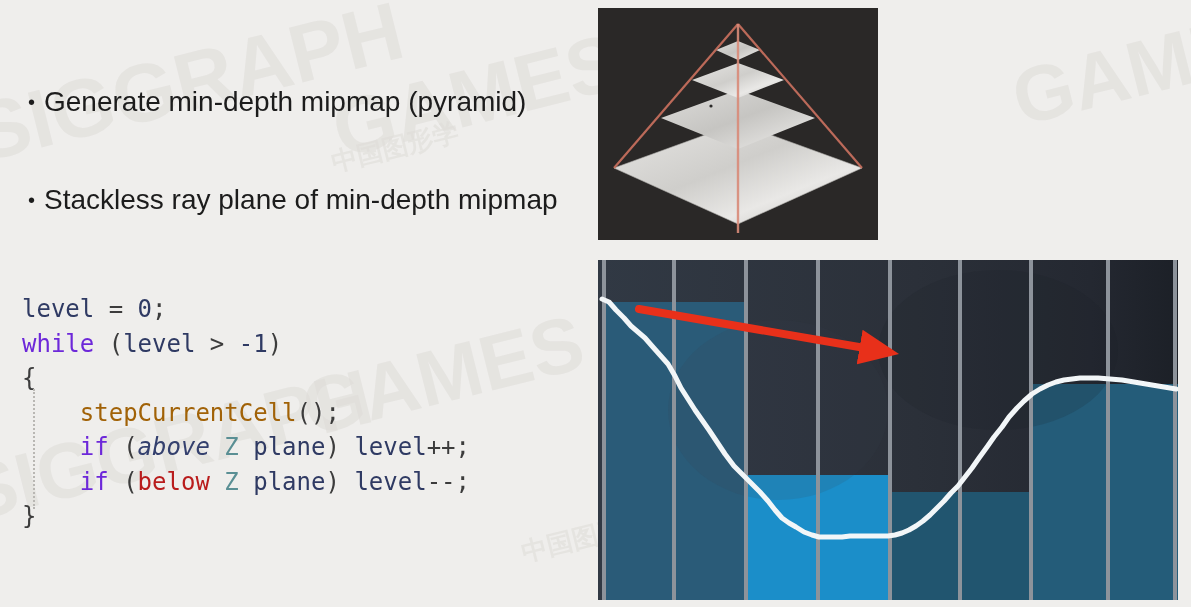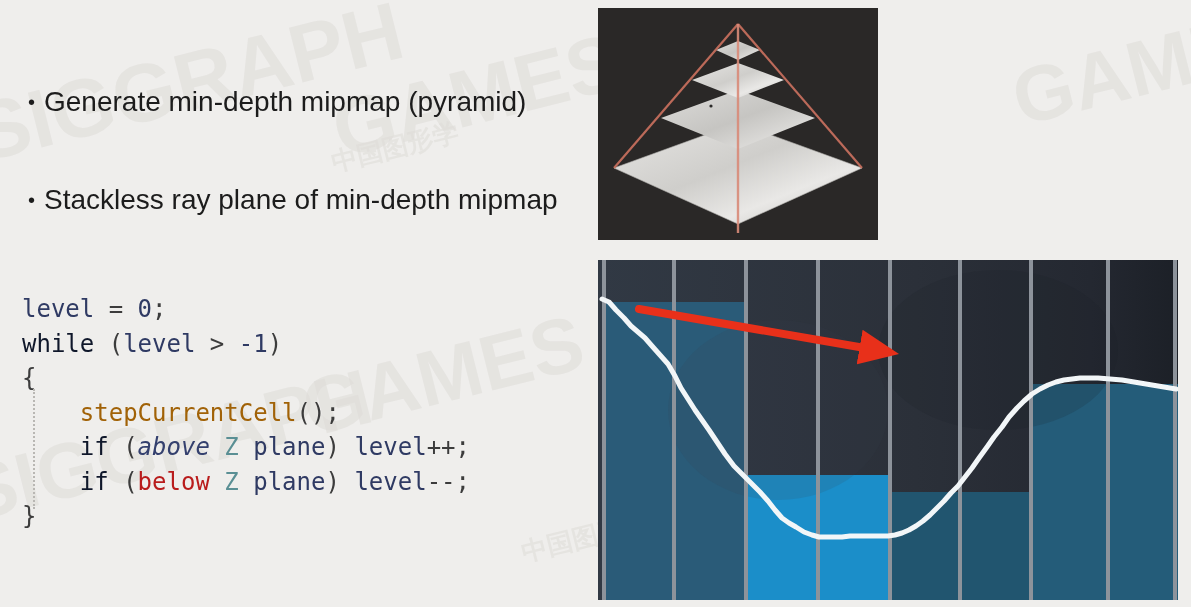--- a/index.html
+++ b/index.html
@@ -82,21 +82,21 @@
     position: absolute;
     left: 22px;
     top: 292px;
     font-family: "DejaVu Sans Mono", "Liberation Mono", monospace;
     font-size: 24px;
     line-height: 34.5px;
     color: #2f3a63;
     white-space: pre;
   }
   #code .ln { position: relative; height: 34.5px; }
-  .tok-kw    { color: #0f172a; }
+  .tok-kw    { color: #6d28d9; }
   .tok-id    { color: #2f3a63; }
   .tok-num   { color: #2f3a63; }
   .tok-fn    { color: #a16207; }
   .tok-punct { color: #3c3c3c; }
   .tok-op    { color: #3c3c3c; }
   .tok-em-blue { color: #34406e; font-style: italic; }
   .tok-em-mag  { color: #b91c1c; }
   .tok-type  { color: #5a8f94; }
   .tok-brace { color: #3c3c3c; }
   

